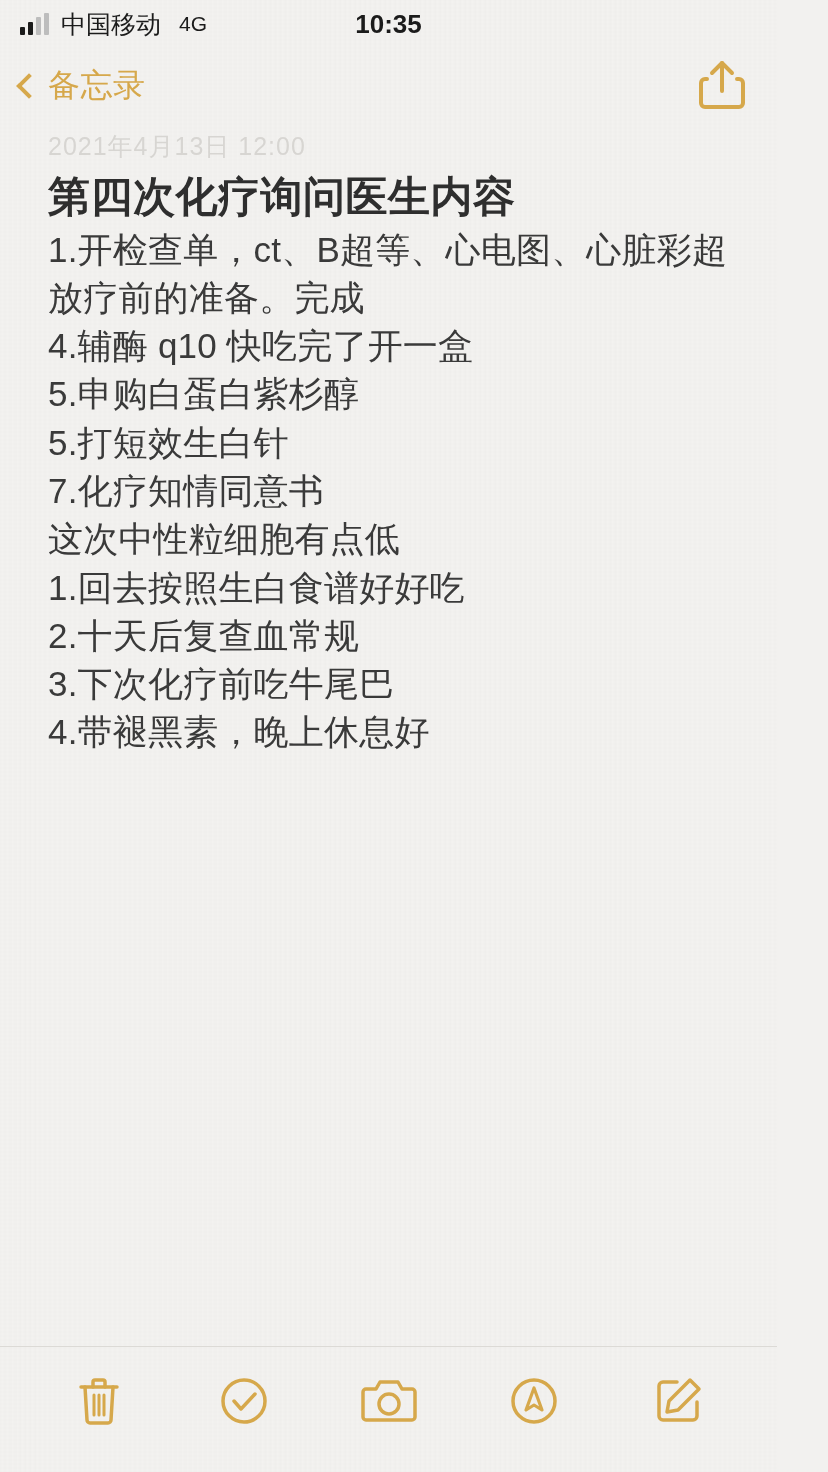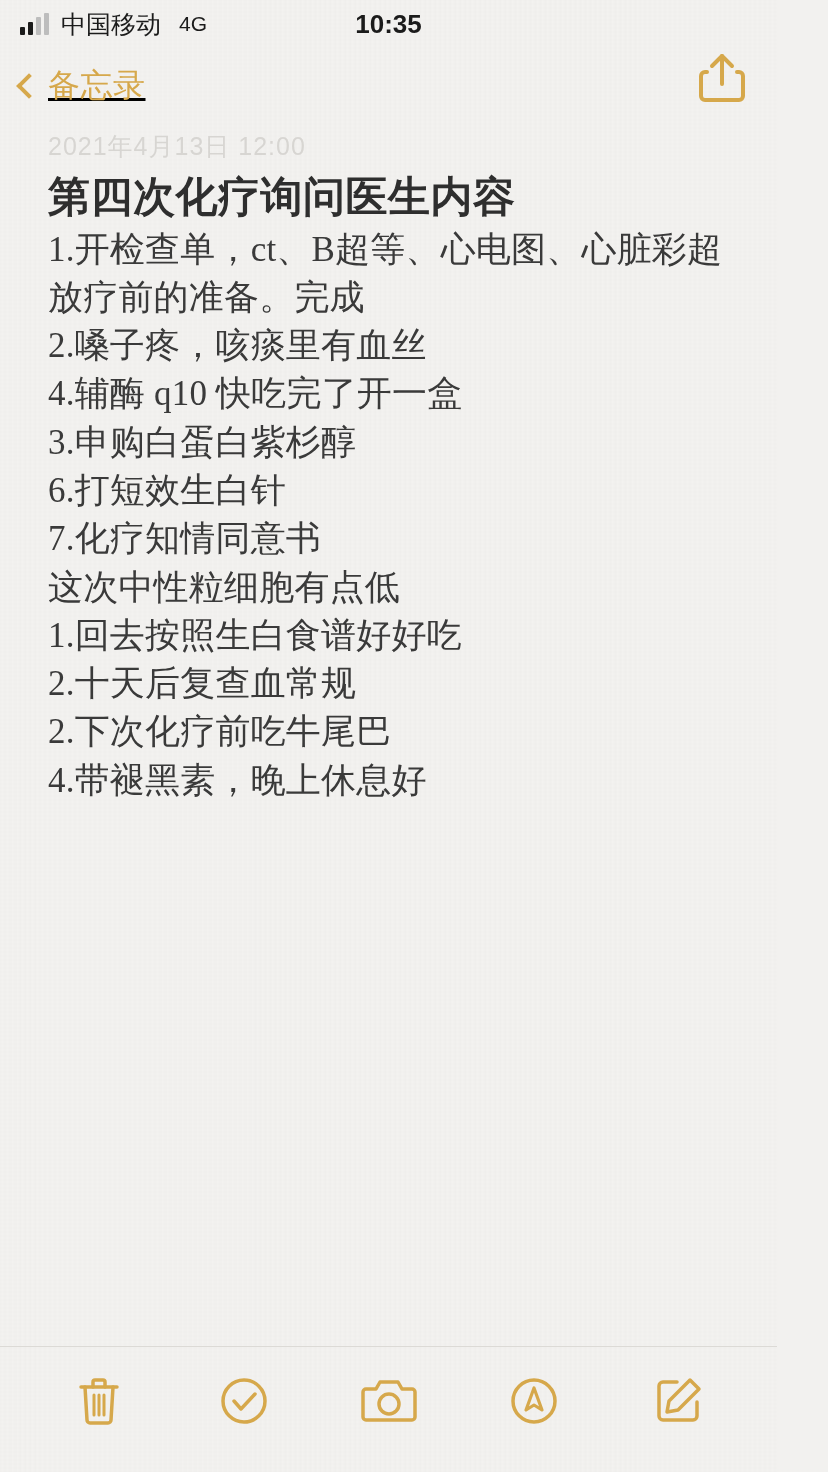--- a/index.html
+++ b/index.html
@@ -79,22 +79,22 @@
     pointer-events: none;
   }
   .status-right { margin-left: auto; display: flex; align-items: center; gap: 10px; }
 
   
   .nav-bar {
     position: relative;
     z-index: 2;
     height: 76px;
     display: flex;
+    align-items: center;
     padding: 0 28px 0 20px;
-    text-decoration: underline;
   }
   .back-btn {
     display: flex;
     align-items: center;
     gap: 8px;
     color: #d6a84b;
     cursor: pointer;
   }
   .chev {
     display: inline-block;
@@ -133,21 +133,20 @@
   .note-title {
     font-size: 42px;
     font-weight: 700;
     color: #2e2e2e;
     line-height: 1.25;
     margin: 8px 0 0 0;
     letter-spacing: .5px;
   }
   .note-lines {
     margin-top: 2px;
-    font-family: Liberation Serif, serif;
   }
   .note-line {
     font-size: 35px;
     line-height: 1.38;
     color: #3a3a3a;
     letter-spacing: .2px;
     word-break: break-all;
   }
 
   
@@ -217,29 +216,28 @@
         <path d="M13 14 L23 4 L33 14" stroke="#d6a84b" stroke-width="4" stroke-linecap="round" stroke-linejoin="round"></path>
       </svg>
     </div>
   </div>
 
   <div class="note-scroll">
     <div class="note-date">2021年4月13日 12:00</div>
     <div class="note-title">第四次化疗询问医生内容</div>
     <div class="note-lines">
       <div class="note-line">1.开检查单，ct、B超等、心电图、心脏彩超放疗前的准备。完成</div>
-      <div class="note-line">2.嗓子疼，咳痰里有血丝</div>
       <div class="note-line">4.辅酶 q10 快吃完了开一盒</div>
-      <div class="note-line">3.申购白蛋白紫杉醇</div>
-      <div class="note-line">6.打短效生白针</div>
+      <div class="note-line">5.申购白蛋白紫杉醇</div>
+      <div class="note-line">5.打短效生白针</div>
       <div class="note-line">7.化疗知情同意书</div>
       <div class="note-line">这次中性粒细胞有点低</div>
       <div class="note-line">1.回去按照生白食谱好好吃</div>
       <div class="note-line">2.十天后复查血常规</div>
-      <div class="note-line">2.下次化疗前吃牛尾巴</div>
+      <div class="note-line">3.下次化疗前吃牛尾巴</div>
       <div class="note-line">4.带褪黑素，晚上休息好</div>
     </div>
   </div>
 
   <div class="toolbar">
 
     <div class="tool">
       <svg width="44" height="48" viewBox="0 0 44 48" fill="none">
         <path d="M4 10 H40" stroke="#d6a84b" stroke-width="3.5" stroke-linecap="round"></path>
         <path d="M16 10 V5 a2 2 0 0 1 2 -2 H26 a2 2 0 0 1 2 2 V10" stroke="#d6a84b" stroke-width="3.5" stroke-linecap="round" stroke-linejoin="round"></path>

